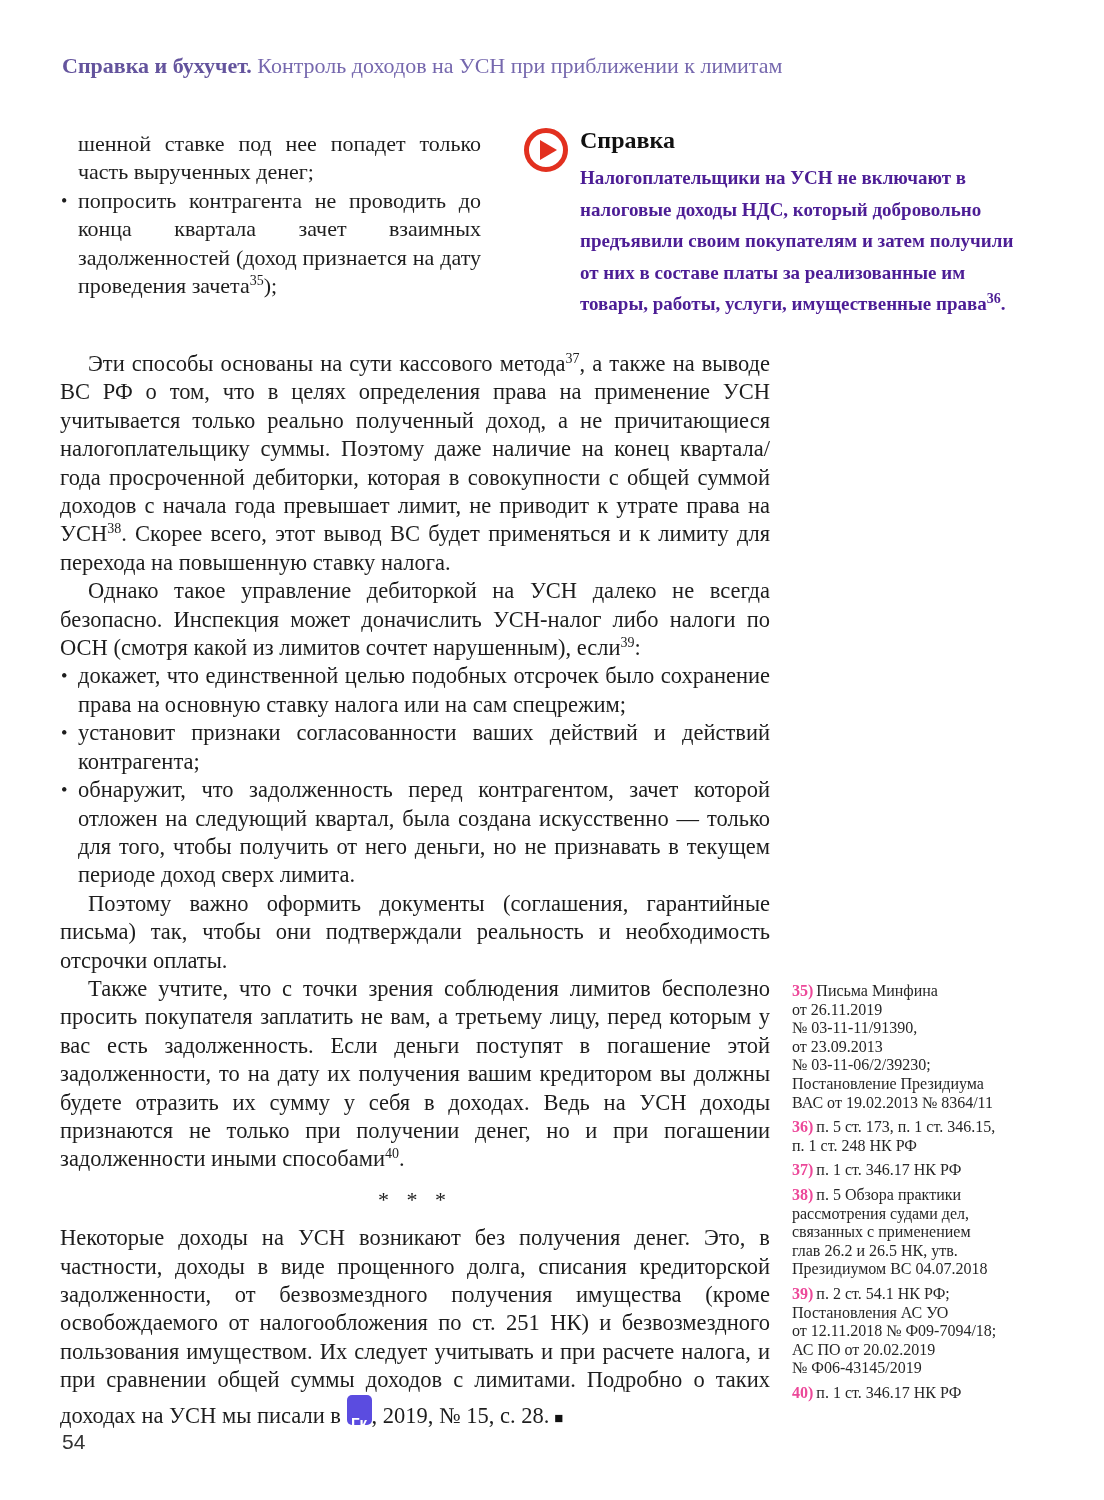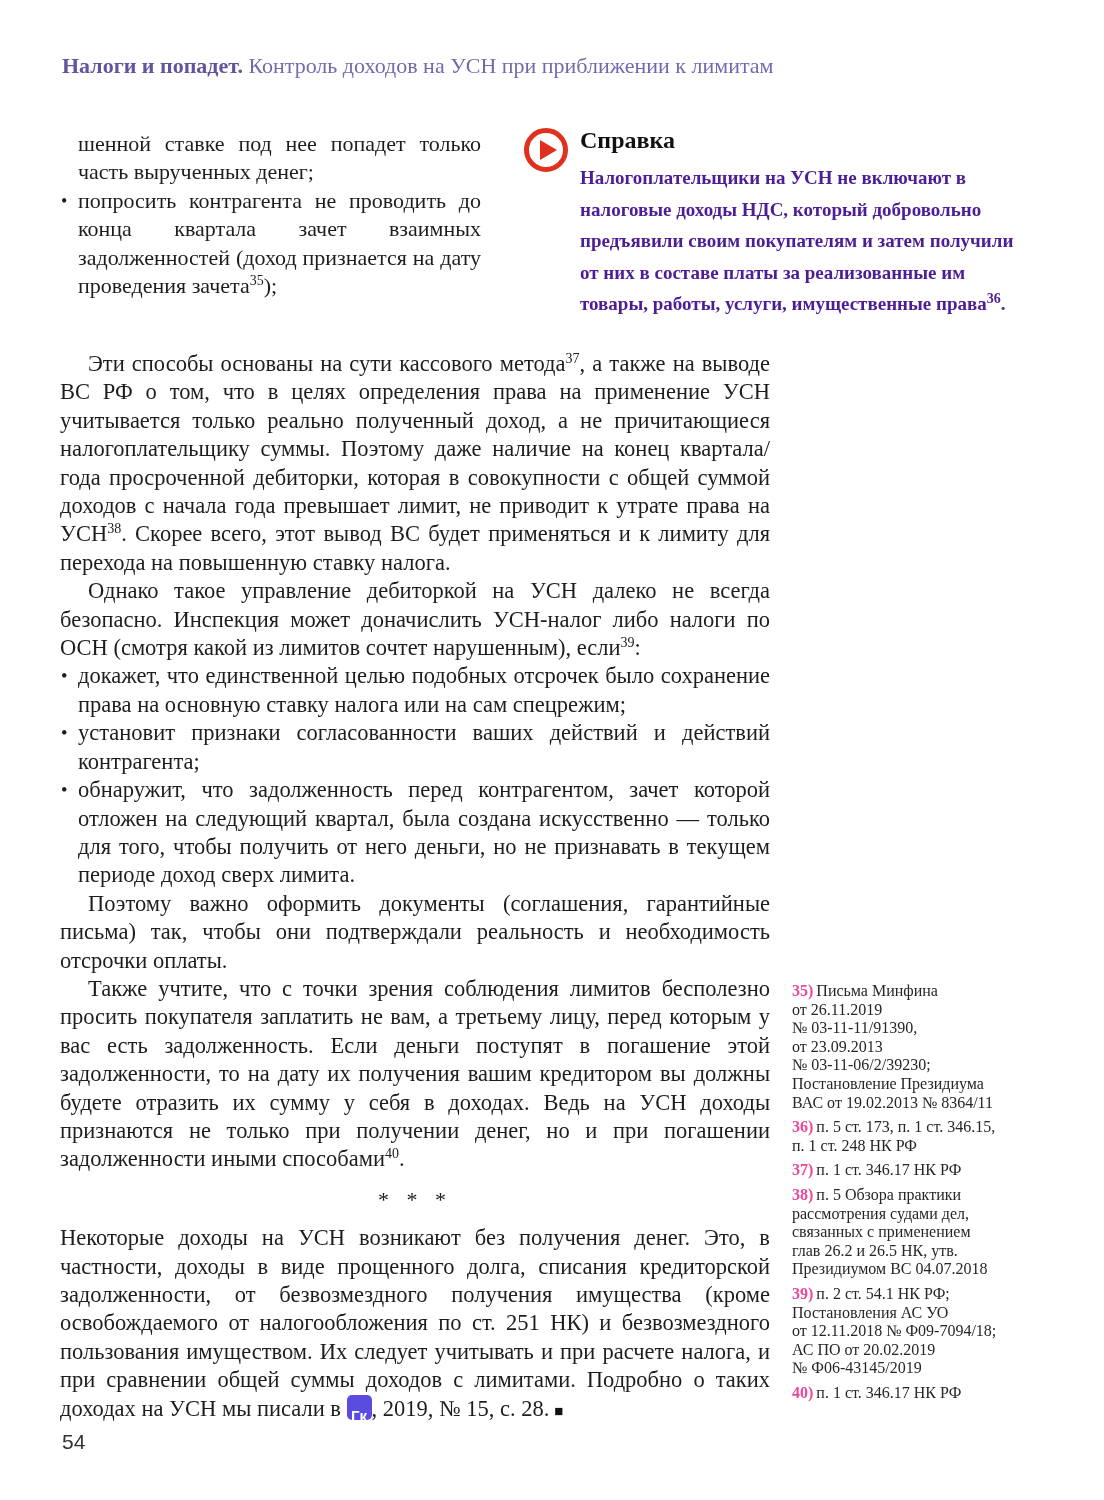--- a/index.html
+++ b/index.html
@@ -55,21 +55,21 @@
   .para{margin:0;text-align:justify;}
   .para.indent{text-indent:28px;}
   .stars{
     text-align:center;font-size:22px;letter-spacing:6px;
     margin:12px 0 10px 0;color:#1d1d1d;
   }
   sup{font-size:14px;line-height:0;vertical-align:super;}
   .gk-badge{
     display:inline-block;
     min-width:25px;height:25px;
-    padding:8px 2px;box-sizing:border-box;
+    padding:15px 2px;box-sizing:border-box;
     background:#5b4ce0;border-radius:5px;
     color:#ffffff;
     font-family:"Liberation Sans", sans-serif;
     font-weight:700;font-size:15px;line-height:25px;
     text-align:center;vertical-align:-5px;
   }
   .endsq{font-size:15px;color:#111;margin-left:5px;}
   
   .footnotes{
     position:absolute;left:792px;top:982px;width:262px;
@@ -83,21 +83,21 @@
     font-family:"Liberation Sans", sans-serif;
     font-size:21px;color:#333;
   }
 </style>
 </head>
 <body>
 
 <div class="page">
 
   <div class="header">
-    <span class="brand">Налоги и попадет.</span><span class="article-title"> Контроль доходов на УСН при приближении к лимитам</span>
+    <span class="brand">Справка и бухучет.</span><span class="article-title"> Контроль доходов на УСН при приближении к лимитам</span>
   </div>
 
   <div class="intro-block">
     <div class="hang">шенной ставке под нее попадет только часть вырученных денег;</div>
     <div class="bitem">попросить контрагента не проводить до конца квартала зачет взаимных задолженностей (доход признается на дату проведения зачета<sup>35</sup>);</div>
   </div>
 
   <div class="spravka">
     <div class="play-circle">
         <div class="tri"></div>

